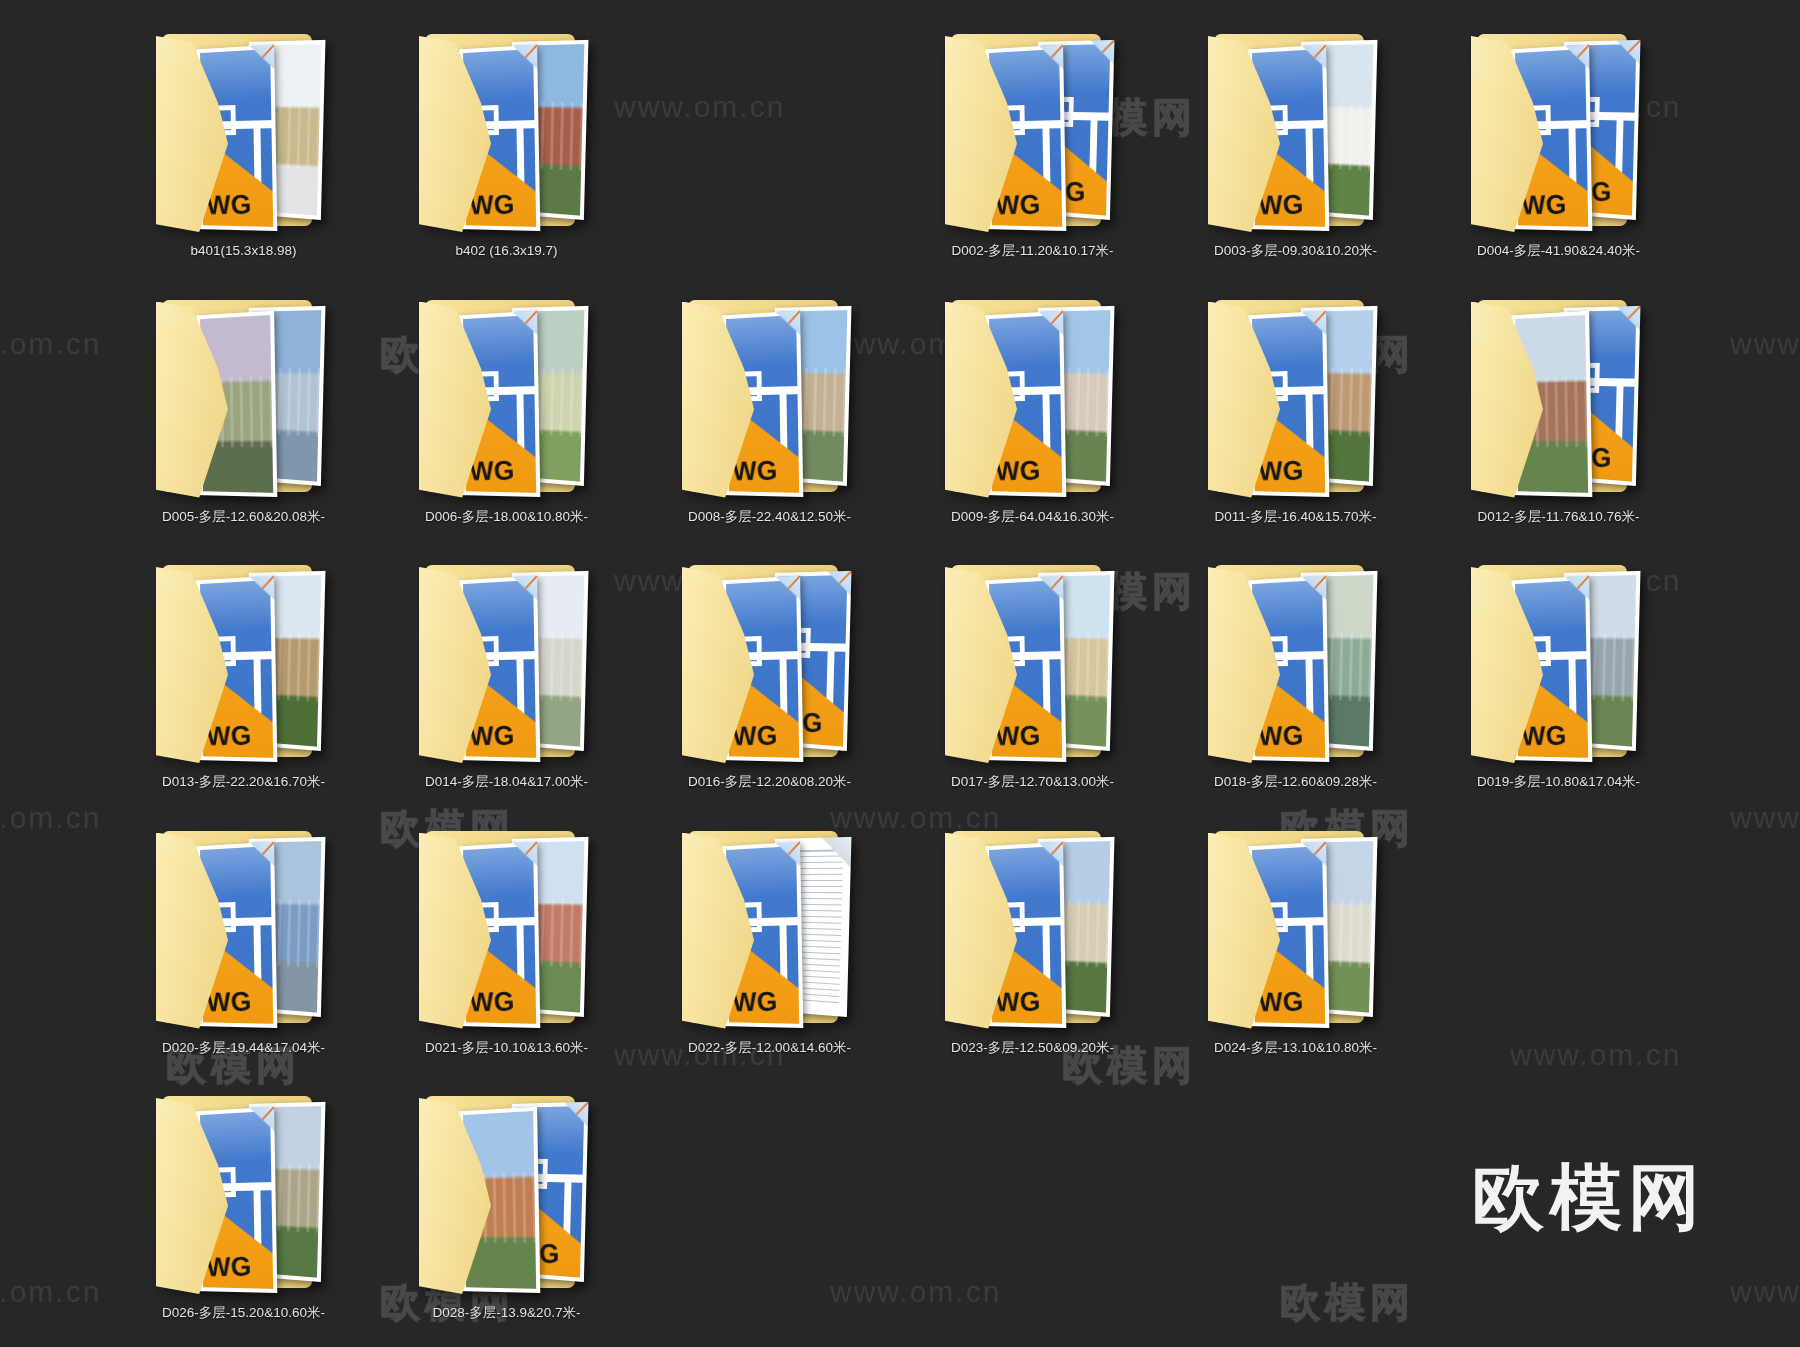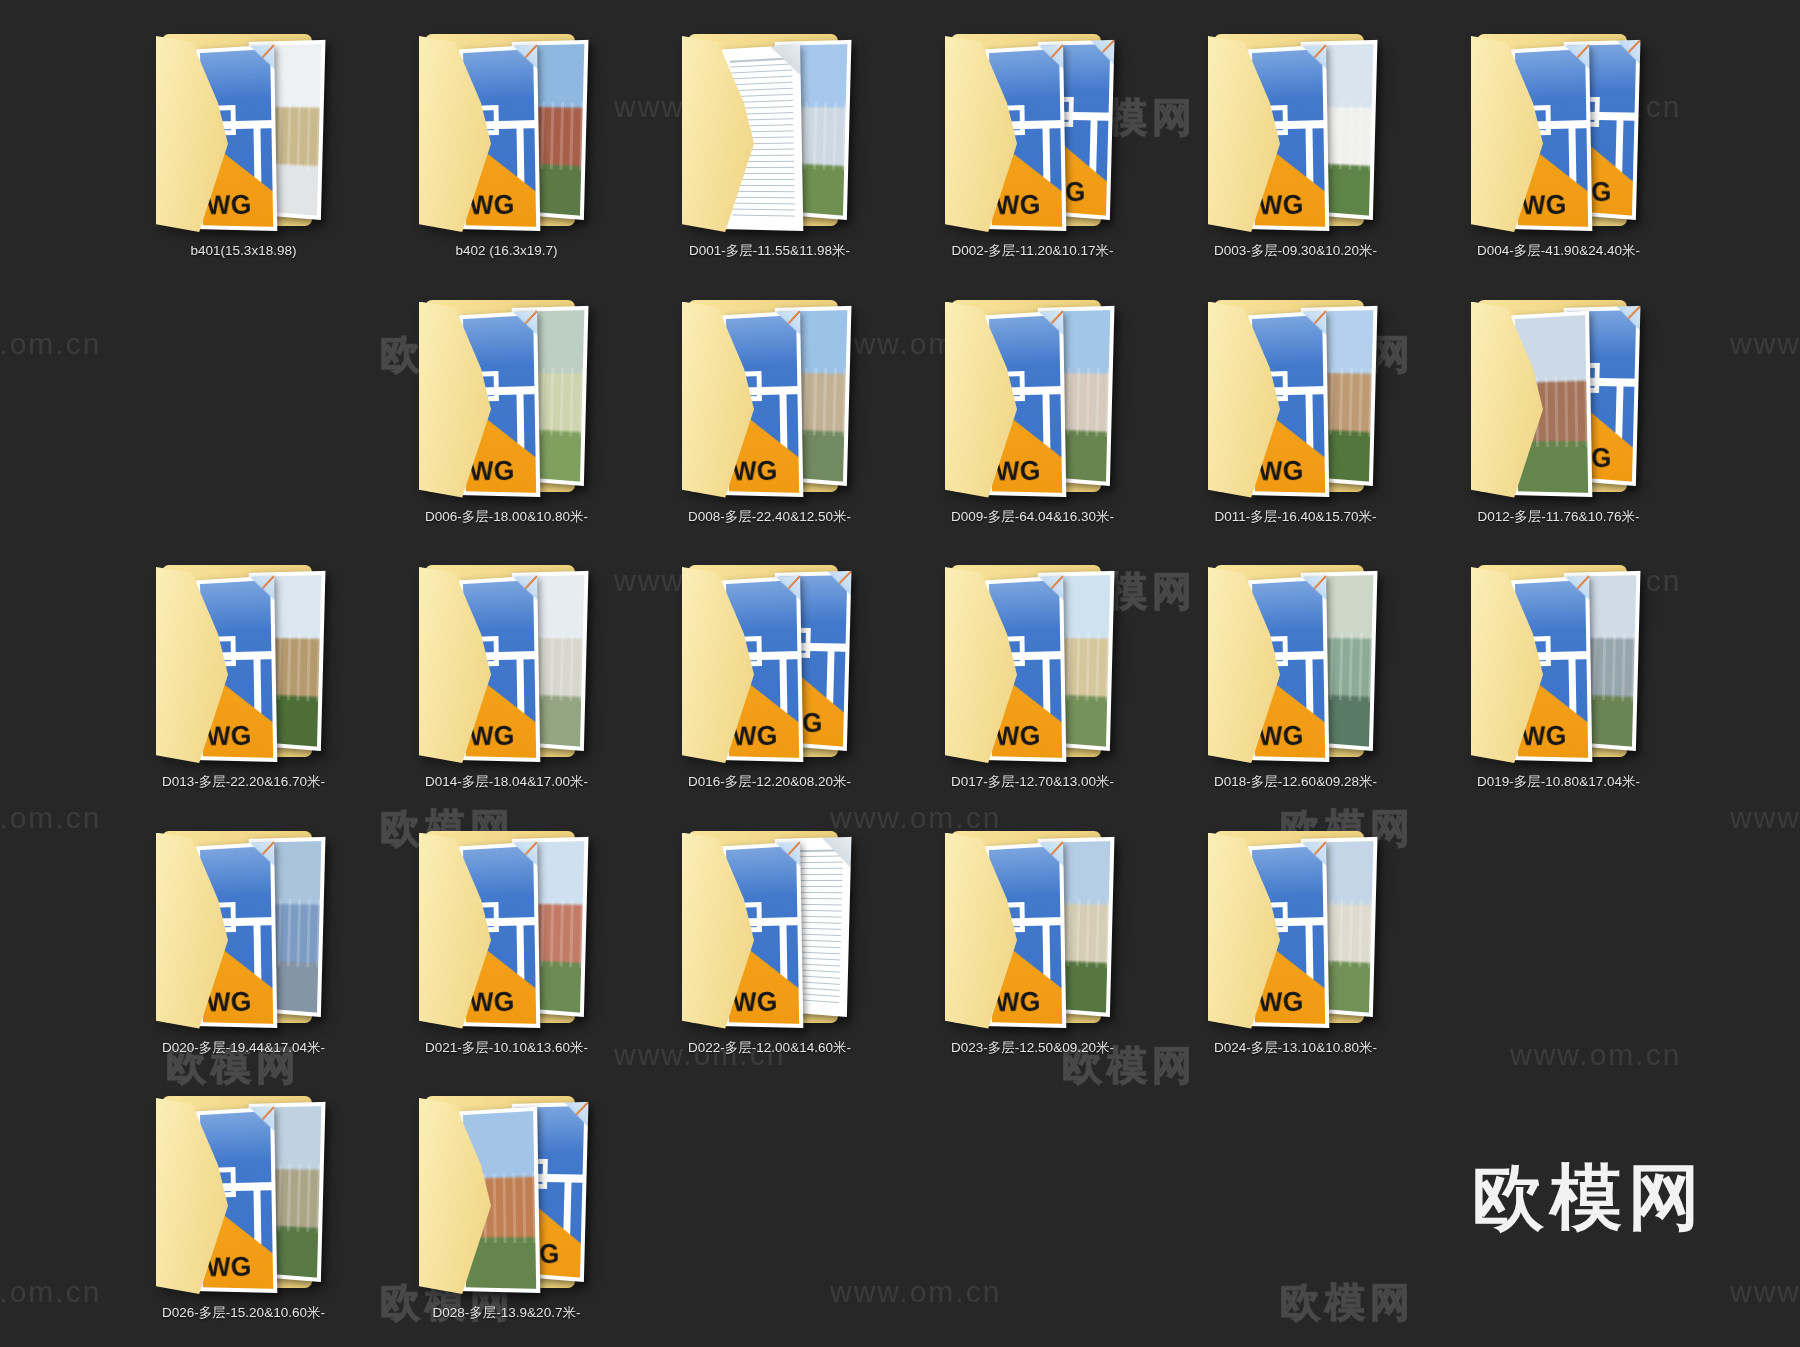--- a/index.html
+++ b/index.html
@@ -171,521 +171,520 @@
           </div>
           <span class="fold"></span>
         </div>
 
       </div>
       <div class="f-flap"></div>
     </div>
     <div class="f-label">b402 (16.3x19.7)</div>
   </div>
 
-  <div class="cell" style="left: 638px; top: 28px;">
-    <div class="f-icon">
-      <div class="f-back"></div>
-      <div class="card card-back photo" style="--sky: #a6c8ec; --mid: #cdd8e2; --base: #6f9050;">
-
-        <div class="variant v-photo">
-              <div class="photo-img"></div>
-            </div>
-
-      </div>
-      <div class="card card-front doc">
+
+  <div class="cell" style="left: 901px; top: 28px;">
+    <div class="f-icon">
+      <div class="f-back"></div>
+      <div class="card card-back dwg">
+        <div class="variant v-dwg">
+          <div class="dwg-blue">
+                <span class="dwg-bar-h"></span>
+                <span class="dwg-sq"></span>
+                <span class="dwg-bar-v"></span>
+            <div class="dwg-orange"></div>
+            <span class="dwg-text">WG</span>
+          </div>
+          <span class="fold"></span>
+        </div>
+
+      </div>
+      <div class="card card-front dwg">
+        <div class="variant v-dwg">
+          <div class="dwg-blue">
+                <span class="dwg-bar-h"></span>
+                <span class="dwg-sq"></span>
+                <span class="dwg-bar-v"></span>
+            <div class="dwg-orange"></div>
+            <span class="dwg-text">WG</span>
+          </div>
+          <span class="fold"></span>
+        </div>
+
+      </div>
+      <div class="f-flap"></div>
+    </div>
+    <div class="f-label">D002-多层-11.20&amp;10.17米-</div>
+  </div>
+
+  <div class="cell" style="left: 1164px; top: 28px;">
+    <div class="f-icon">
+      <div class="f-back"></div>
+      <div class="card card-back photo" style="--sky: #d8e4ee; --mid: #f0f0ec; --base: #5f8447;">
+
+        <div class="variant v-photo">
+              <div class="photo-img"></div>
+            </div>
+
+      </div>
+      <div class="card card-front dwg">
+        <div class="variant v-dwg">
+          <div class="dwg-blue">
+                <span class="dwg-bar-h"></span>
+                <span class="dwg-sq"></span>
+                <span class="dwg-bar-v"></span>
+            <div class="dwg-orange"></div>
+            <span class="dwg-text">WG</span>
+          </div>
+          <span class="fold"></span>
+        </div>
+
+      </div>
+      <div class="f-flap"></div>
+    </div>
+    <div class="f-label">D003-多层-09.30&amp;10.20米-</div>
+  </div>
+
+  <div class="cell" style="left: 1427px; top: 28px;">
+    <div class="f-icon">
+      <div class="f-back"></div>
+      <div class="card card-back dwg">
+        <div class="variant v-dwg">
+          <div class="dwg-blue">
+                <span class="dwg-bar-h"></span>
+                <span class="dwg-sq"></span>
+                <span class="dwg-bar-v"></span>
+            <div class="dwg-orange"></div>
+            <span class="dwg-text">WG</span>
+          </div>
+          <span class="fold"></span>
+        </div>
+
+      </div>
+      <div class="card card-front dwg">
+        <div class="variant v-dwg">
+          <div class="dwg-blue">
+                <span class="dwg-bar-h"></span>
+                <span class="dwg-sq"></span>
+                <span class="dwg-bar-v"></span>
+            <div class="dwg-orange"></div>
+            <span class="dwg-text">WG</span>
+          </div>
+          <span class="fold"></span>
+        </div>
+
+      </div>
+      <div class="f-flap"></div>
+    </div>
+    <div class="f-label">D004-多层-41.90&amp;24.40米-</div>
+  </div>
+
+  <div class="cell" style="left: 112px; top: 293.5px;">
+    <div class="f-icon">
+      <div class="f-back"></div>
+      <div class="card card-back photo" style="--sky: #8fb2d8; --mid: #b0c2d4; --base: #7f97ad;">
+
+        <div class="variant v-photo">
+              <div class="photo-img"></div>
+            </div>
+
+      </div>
+      <div class="card card-front photo" style="--sky: #c2bacf; --mid: #9aa47e; --base: #5c6e4c;">
+
+        <div class="variant v-photo">
+              <div class="photo-img"></div>
+            </div>
+
+      </div>
+      <div class="f-flap"></div>
+    </div>
+    <div class="f-label">D005-多层-12.60&amp;20.08米-</div>
+  </div>
+
+  <div class="cell" style="left: 375px; top: 293.5px;">
+    <div class="f-icon">
+      <div class="f-back"></div>
+      <div class="card card-back photo" style="--sky: #bccfc2; --mid: #cdd4ae; --base: #7fa05e;">
+
+        <div class="variant v-photo">
+              <div class="photo-img"></div>
+            </div>
+
+      </div>
+      <div class="card card-front dwg">
+        <div class="variant v-dwg">
+          <div class="dwg-blue">
+                <span class="dwg-bar-h"></span>
+                <span class="dwg-sq"></span>
+                <span class="dwg-bar-v"></span>
+            <div class="dwg-orange"></div>
+            <span class="dwg-text">WG</span>
+          </div>
+          <span class="fold"></span>
+        </div>
+
+      </div>
+      <div class="f-flap"></div>
+    </div>
+    <div class="f-label">D006-多层-18.00&amp;10.80米-</div>
+  </div>
+
+  <div class="cell" style="left: 638px; top: 293.5px;">
+    <div class="f-icon">
+      <div class="f-back"></div>
+      <div class="card card-back photo" style="--sky: #9cc2e8; --mid: #c2b194; --base: #728a60;">
+
+        <div class="variant v-photo">
+              <div class="photo-img"></div>
+            </div>
+
+      </div>
+      <div class="card card-front dwg">
+        <div class="variant v-dwg">
+          <div class="dwg-blue">
+                <span class="dwg-bar-h"></span>
+                <span class="dwg-sq"></span>
+                <span class="dwg-bar-v"></span>
+            <div class="dwg-orange"></div>
+            <span class="dwg-text">WG</span>
+          </div>
+          <span class="fold"></span>
+        </div>
+
+      </div>
+      <div class="f-flap"></div>
+    </div>
+    <div class="f-label">D008-多层-22.40&amp;12.50米-</div>
+  </div>
+
+  <div class="cell" style="left: 901px; top: 293.5px;">
+    <div class="f-icon">
+      <div class="f-back"></div>
+      <div class="card card-back photo" style="--sky: #a2c6e8; --mid: #d5cabc; --base: #68854f;">
+
+        <div class="variant v-photo">
+              <div class="photo-img"></div>
+            </div>
+
+      </div>
+      <div class="card card-front dwg">
+        <div class="variant v-dwg">
+          <div class="dwg-blue">
+                <span class="dwg-bar-h"></span>
+                <span class="dwg-sq"></span>
+                <span class="dwg-bar-v"></span>
+            <div class="dwg-orange"></div>
+            <span class="dwg-text">WG</span>
+          </div>
+          <span class="fold"></span>
+        </div>
+
+      </div>
+      <div class="f-flap"></div>
+    </div>
+    <div class="f-label">D009-多层-64.04&amp;16.30米-</div>
+  </div>
+
+  <div class="cell" style="left: 1164px; top: 293.5px;">
+    <div class="f-icon">
+      <div class="f-back"></div>
+      <div class="card card-back photo" style="--sky: #b4d0ec; --mid: #bd9a74; --base: #53763c;">
+
+        <div class="variant v-photo">
+              <div class="photo-img"></div>
+            </div>
+
+      </div>
+      <div class="card card-front dwg">
+        <div class="variant v-dwg">
+          <div class="dwg-blue">
+                <span class="dwg-bar-h"></span>
+                <span class="dwg-sq"></span>
+                <span class="dwg-bar-v"></span>
+            <div class="dwg-orange"></div>
+            <span class="dwg-text">WG</span>
+          </div>
+          <span class="fold"></span>
+        </div>
+
+      </div>
+      <div class="f-flap"></div>
+    </div>
+    <div class="f-label">D011-多层-16.40&amp;15.70米-</div>
+  </div>
+
+  <div class="cell" style="left: 1427px; top: 293.5px;">
+    <div class="f-icon">
+      <div class="f-back"></div>
+      <div class="card card-back dwg">
+        <div class="variant v-dwg">
+          <div class="dwg-blue">
+                <span class="dwg-bar-h"></span>
+                <span class="dwg-sq"></span>
+                <span class="dwg-bar-v"></span>
+            <div class="dwg-orange"></div>
+            <span class="dwg-text">WG</span>
+          </div>
+          <span class="fold"></span>
+        </div>
+
+      </div>
+      <div class="card card-front photo" style="--sky: #ccd9e6; --mid: #a4735a; --base: #64854c;">
+
+        <div class="variant v-photo">
+              <div class="photo-img"></div>
+            </div>
+
+      </div>
+      <div class="f-flap"></div>
+    </div>
+    <div class="f-label">D012-多层-11.76&amp;10.76米-</div>
+  </div>
+
+  <div class="cell" style="left: 112px; top: 559px;">
+    <div class="f-icon">
+      <div class="f-back"></div>
+      <div class="card card-back photo" style="--sky: #dbe7f0; --mid: #b59a6e; --base: #4d6e36;">
+
+        <div class="variant v-photo">
+              <div class="photo-img"></div>
+            </div>
+
+      </div>
+      <div class="card card-front dwg">
+        <div class="variant v-dwg">
+          <div class="dwg-blue">
+                <span class="dwg-bar-h"></span>
+                <span class="dwg-sq"></span>
+                <span class="dwg-bar-v"></span>
+            <div class="dwg-orange"></div>
+            <span class="dwg-text">WG</span>
+          </div>
+          <span class="fold"></span>
+        </div>
+
+      </div>
+      <div class="f-flap"></div>
+    </div>
+    <div class="f-label">D013-多层-22.20&amp;16.70米-</div>
+  </div>
+
+  <div class="cell" style="left: 375px; top: 559px;">
+    <div class="f-icon">
+      <div class="f-back"></div>
+      <div class="card card-back photo" style="--sky: #e6ecf2; --mid: #d6d6cc; --base: #93a582;">
+
+        <div class="variant v-photo">
+              <div class="photo-img"></div>
+            </div>
+
+      </div>
+      <div class="card card-front dwg">
+        <div class="variant v-dwg">
+          <div class="dwg-blue">
+                <span class="dwg-bar-h"></span>
+                <span class="dwg-sq"></span>
+                <span class="dwg-bar-v"></span>
+            <div class="dwg-orange"></div>
+            <span class="dwg-text">WG</span>
+          </div>
+          <span class="fold"></span>
+        </div>
+
+      </div>
+      <div class="f-flap"></div>
+    </div>
+    <div class="f-label">D014-多层-18.04&amp;17.00米-</div>
+  </div>
+
+  <div class="cell" style="left: 638px; top: 559px;">
+    <div class="f-icon">
+      <div class="f-back"></div>
+      <div class="card card-back dwg">
+        <div class="variant v-dwg">
+          <div class="dwg-blue">
+                <span class="dwg-bar-h"></span>
+                <span class="dwg-sq"></span>
+                <span class="dwg-bar-v"></span>
+            <div class="dwg-orange"></div>
+            <span class="dwg-text">WG</span>
+          </div>
+          <span class="fold"></span>
+        </div>
+
+      </div>
+      <div class="card card-front dwg">
+        <div class="variant v-dwg">
+          <div class="dwg-blue">
+                <span class="dwg-bar-h"></span>
+                <span class="dwg-sq"></span>
+                <span class="dwg-bar-v"></span>
+            <div class="dwg-orange"></div>
+            <span class="dwg-text">WG</span>
+          </div>
+          <span class="fold"></span>
+        </div>
+
+      </div>
+      <div class="f-flap"></div>
+    </div>
+    <div class="f-label">D016-多层-12.20&amp;08.20米-</div>
+  </div>
+
+  <div class="cell" style="left: 901px; top: 559px;">
+    <div class="f-icon">
+      <div class="f-back"></div>
+      <div class="card card-back photo" style="--sky: #cfe2f0; --mid: #d5c69c; --base: #76915a;">
+
+        <div class="variant v-photo">
+              <div class="photo-img"></div>
+            </div>
+
+      </div>
+      <div class="card card-front dwg">
+        <div class="variant v-dwg">
+          <div class="dwg-blue">
+                <span class="dwg-bar-h"></span>
+                <span class="dwg-sq"></span>
+                <span class="dwg-bar-v"></span>
+            <div class="dwg-orange"></div>
+            <span class="dwg-text">WG</span>
+          </div>
+          <span class="fold"></span>
+        </div>
+
+      </div>
+      <div class="f-flap"></div>
+    </div>
+    <div class="f-label">D017-多层-12.70&amp;13.00米-</div>
+  </div>
+
+  <div class="cell" style="left: 1164px; top: 559px;">
+    <div class="f-icon">
+      <div class="f-back"></div>
+      <div class="card card-back photo" style="--sky: #ccd7c8; --mid: #8cab96; --base: #5a7a66;">
+
+        <div class="variant v-photo">
+              <div class="photo-img"></div>
+            </div>
+
+      </div>
+      <div class="card card-front dwg">
+        <div class="variant v-dwg">
+          <div class="dwg-blue">
+                <span class="dwg-bar-h"></span>
+                <span class="dwg-sq"></span>
+                <span class="dwg-bar-v"></span>
+            <div class="dwg-orange"></div>
+            <span class="dwg-text">WG</span>
+          </div>
+          <span class="fold"></span>
+        </div>
+
+      </div>
+      <div class="f-flap"></div>
+    </div>
+    <div class="f-label">D018-多层-12.60&amp;09.28米-</div>
+  </div>
+
+  <div class="cell" style="left: 1427px; top: 559px;">
+    <div class="f-icon">
+      <div class="f-back"></div>
+      <div class="card card-back photo" style="--sky: #cfdbe6; --mid: #97a5ad; --base: #6b8454;">
+
+        <div class="variant v-photo">
+              <div class="photo-img"></div>
+            </div>
+
+      </div>
+      <div class="card card-front dwg">
+        <div class="variant v-dwg">
+          <div class="dwg-blue">
+                <span class="dwg-bar-h"></span>
+                <span class="dwg-sq"></span>
+                <span class="dwg-bar-v"></span>
+            <div class="dwg-orange"></div>
+            <span class="dwg-text">WG</span>
+          </div>
+          <span class="fold"></span>
+        </div>
+
+      </div>
+      <div class="f-flap"></div>
+    </div>
+    <div class="f-label">D019-多层-10.80&amp;17.04米-</div>
+  </div>
+
+  <div class="cell" style="left: 112px; top: 824.5px;">
+    <div class="f-icon">
+      <div class="f-back"></div>
+      <div class="card card-back photo" style="--sky: #aac4de; --mid: #7c9cc4; --base: #8495a6;">
+
+        <div class="variant v-photo">
+              <div class="photo-img"></div>
+            </div>
+
+      </div>
+      <div class="card card-front dwg">
+        <div class="variant v-dwg">
+          <div class="dwg-blue">
+                <span class="dwg-bar-h"></span>
+                <span class="dwg-sq"></span>
+                <span class="dwg-bar-v"></span>
+            <div class="dwg-orange"></div>
+            <span class="dwg-text">WG</span>
+          </div>
+          <span class="fold"></span>
+        </div>
+
+      </div>
+      <div class="f-flap"></div>
+    </div>
+    <div class="f-label">D020-多层-19.44&amp;17.04米-</div>
+  </div>
+
+  <div class="cell" style="left: 375px; top: 824.5px;">
+    <div class="f-icon">
+      <div class="f-back"></div>
+      <div class="card card-back photo" style="--sky: #cfe0f0; --mid: #c27b66; --base: #6b8b53;">
+
+        <div class="variant v-photo">
+              <div class="photo-img"></div>
+            </div>
+
+      </div>
+      <div class="card card-front dwg">
+        <div class="variant v-dwg">
+          <div class="dwg-blue">
+                <span class="dwg-bar-h"></span>
+                <span class="dwg-sq"></span>
+                <span class="dwg-bar-v"></span>
+            <div class="dwg-orange"></div>
+            <span class="dwg-text">WG</span>
+          </div>
+          <span class="fold"></span>
+        </div>
+
+      </div>
+      <div class="f-flap"></div>
+    </div>
+    <div class="f-label">D021-多层-10.10&amp;13.60米-</div>
+  </div>
+
+  <div class="cell" style="left: 638px; top: 824.5px;">
+    <div class="f-icon">
+      <div class="f-back"></div>
+      <div class="card card-back doc">
 
         <div class="variant v-doc">
               <div class="doc-lines"></div>
               <span class="fold"></span>
             </div>
 
       </div>
-      <div class="f-flap"></div>
-    </div>
-    <div class="f-label">D001-多层-11.55&amp;11.98米-</div>
-  </div>
-
-  <div class="cell" style="left: 901px; top: 28px;">
-    <div class="f-icon">
-      <div class="f-back"></div>
-      <div class="card card-back dwg">
-        <div class="variant v-dwg">
-          <div class="dwg-blue">
-                <span class="dwg-bar-h"></span>
-                <span class="dwg-sq"></span>
-                <span class="dwg-bar-v"></span>
-            <div class="dwg-orange"></div>
-            <span class="dwg-text">WG</span>
-          </div>
-          <span class="fold"></span>
-        </div>
-
-      </div>
-      <div class="card card-front dwg">
-        <div class="variant v-dwg">
-          <div class="dwg-blue">
-                <span class="dwg-bar-h"></span>
-                <span class="dwg-sq"></span>
-                <span class="dwg-bar-v"></span>
-            <div class="dwg-orange"></div>
-            <span class="dwg-text">WG</span>
-          </div>
-          <span class="fold"></span>
-        </div>
-
-      </div>
-      <div class="f-flap"></div>
-    </div>
-    <div class="f-label">D002-多层-11.20&amp;10.17米-</div>
-  </div>
-
-  <div class="cell" style="left: 1164px; top: 28px;">
-    <div class="f-icon">
-      <div class="f-back"></div>
-      <div class="card card-back photo" style="--sky: #d8e4ee; --mid: #f0f0ec; --base: #5f8447;">
-
-        <div class="variant v-photo">
-              <div class="photo-img"></div>
-            </div>
-
-      </div>
-      <div class="card card-front dwg">
-        <div class="variant v-dwg">
-          <div class="dwg-blue">
-                <span class="dwg-bar-h"></span>
-                <span class="dwg-sq"></span>
-                <span class="dwg-bar-v"></span>
-            <div class="dwg-orange"></div>
-            <span class="dwg-text">WG</span>
-          </div>
-          <span class="fold"></span>
-        </div>
-
-      </div>
-      <div class="f-flap"></div>
-    </div>
-    <div class="f-label">D003-多层-09.30&amp;10.20米-</div>
-  </div>
-
-  <div class="cell" style="left: 1427px; top: 28px;">
-    <div class="f-icon">
-      <div class="f-back"></div>
-      <div class="card card-back dwg">
-        <div class="variant v-dwg">
-          <div class="dwg-blue">
-                <span class="dwg-bar-h"></span>
-                <span class="dwg-sq"></span>
-                <span class="dwg-bar-v"></span>
-            <div class="dwg-orange"></div>
-            <span class="dwg-text">WG</span>
-          </div>
-          <span class="fold"></span>
-        </div>
-
-      </div>
-      <div class="card card-front dwg">
-        <div class="variant v-dwg">
-          <div class="dwg-blue">
-                <span class="dwg-bar-h"></span>
-                <span class="dwg-sq"></span>
-                <span class="dwg-bar-v"></span>
-            <div class="dwg-orange"></div>
-            <span class="dwg-text">WG</span>
-          </div>
-          <span class="fold"></span>
-        </div>
-
-      </div>
-      <div class="f-flap"></div>
-    </div>
-    <div class="f-label">D004-多层-41.90&amp;24.40米-</div>
-  </div>
-
-
-  <div class="cell" style="left: 375px; top: 293.5px;">
-    <div class="f-icon">
-      <div class="f-back"></div>
-      <div class="card card-back photo" style="--sky: #bccfc2; --mid: #cdd4ae; --base: #7fa05e;">
-
-        <div class="variant v-photo">
-              <div class="photo-img"></div>
-            </div>
-
-      </div>
-      <div class="card card-front dwg">
-        <div class="variant v-dwg">
-          <div class="dwg-blue">
-                <span class="dwg-bar-h"></span>
-                <span class="dwg-sq"></span>
-                <span class="dwg-bar-v"></span>
-            <div class="dwg-orange"></div>
-            <span class="dwg-text">WG</span>
-          </div>
-          <span class="fold"></span>
-        </div>
-
-      </div>
-      <div class="f-flap"></div>
-    </div>
-    <div class="f-label">D006-多层-18.00&amp;10.80米-</div>
-  </div>
-
-  <div class="cell" style="left: 638px; top: 293.5px;">
-    <div class="f-icon">
-      <div class="f-back"></div>
-      <div class="card card-back photo" style="--sky: #9cc2e8; --mid: #c2b194; --base: #728a60;">
-
-        <div class="variant v-photo">
-              <div class="photo-img"></div>
-            </div>
-
-      </div>
-      <div class="card card-front dwg">
-        <div class="variant v-dwg">
-          <div class="dwg-blue">
-                <span class="dwg-bar-h"></span>
-                <span class="dwg-sq"></span>
-                <span class="dwg-bar-v"></span>
-            <div class="dwg-orange"></div>
-            <span class="dwg-text">WG</span>
-          </div>
-          <span class="fold"></span>
-        </div>
-
-      </div>
-      <div class="f-flap"></div>
-    </div>
-    <div class="f-label">D008-多层-22.40&amp;12.50米-</div>
-  </div>
-
-  <div class="cell" style="left: 901px; top: 293.5px;">
-    <div class="f-icon">
-      <div class="f-back"></div>
-      <div class="card card-back photo" style="--sky: #a2c6e8; --mid: #d5cabc; --base: #68854f;">
-
-        <div class="variant v-photo">
-              <div class="photo-img"></div>
-            </div>
-
-      </div>
-      <div class="card card-front dwg">
-        <div class="variant v-dwg">
-          <div class="dwg-blue">
-                <span class="dwg-bar-h"></span>
-                <span class="dwg-sq"></span>
-                <span class="dwg-bar-v"></span>
-            <div class="dwg-orange"></div>
-            <span class="dwg-text">WG</span>
-          </div>
-          <span class="fold"></span>
-        </div>
-
-      </div>
-      <div class="f-flap"></div>
-    </div>
-    <div class="f-label">D009-多层-64.04&amp;16.30米-</div>
-  </div>
-
-  <div class="cell" style="left: 1164px; top: 293.5px;">
-    <div class="f-icon">
-      <div class="f-back"></div>
-      <div class="card card-back photo" style="--sky: #b4d0ec; --mid: #bd9a74; --base: #53763c;">
-
-        <div class="variant v-photo">
-              <div class="photo-img"></div>
-            </div>
-
-      </div>
-      <div class="card card-front dwg">
-        <div class="variant v-dwg">
-          <div class="dwg-blue">
-                <span class="dwg-bar-h"></span>
-                <span class="dwg-sq"></span>
-                <span class="dwg-bar-v"></span>
-            <div class="dwg-orange"></div>
-            <span class="dwg-text">WG</span>
-          </div>
-          <span class="fold"></span>
-        </div>
-
-      </div>
-      <div class="f-flap"></div>
-    </div>
-    <div class="f-label">D011-多层-16.40&amp;15.70米-</div>
-  </div>
-
-  <div class="cell" style="left: 1427px; top: 293.5px;">
-    <div class="f-icon">
-      <div class="f-back"></div>
-      <div class="card card-back dwg">
-        <div class="variant v-dwg">
-          <div class="dwg-blue">
-                <span class="dwg-bar-h"></span>
-                <span class="dwg-sq"></span>
-                <span class="dwg-bar-v"></span>
-            <div class="dwg-orange"></div>
-            <span class="dwg-text">WG</span>
-          </div>
-          <span class="fold"></span>
-        </div>
-
-      </div>
-      <div class="card card-front photo" style="--sky: #ccd9e6; --mid: #a4735a; --base: #64854c;">
-
-        <div class="variant v-photo">
-              <div class="photo-img"></div>
-            </div>
-
-      </div>
-      <div class="f-flap"></div>
-    </div>
-    <div class="f-label">D012-多层-11.76&amp;10.76米-</div>
-  </div>
-
-  <div class="cell" style="left: 112px; top: 559px;">
-    <div class="f-icon">
-      <div class="f-back"></div>
-      <div class="card card-back photo" style="--sky: #dbe7f0; --mid: #b59a6e; --base: #4d6e36;">
-
-        <div class="variant v-photo">
-              <div class="photo-img"></div>
-            </div>
-
-      </div>
-      <div class="card card-front dwg">
-        <div class="variant v-dwg">
-          <div class="dwg-blue">
-                <span class="dwg-bar-h"></span>
-                <span class="dwg-sq"></span>
-                <span class="dwg-bar-v"></span>
-            <div class="dwg-orange"></div>
-            <span class="dwg-text">WG</span>
-          </div>
-          <span class="fold"></span>
-        </div>
-
-      </div>
-      <div class="f-flap"></div>
-    </div>
-    <div class="f-label">D013-多层-22.20&amp;16.70米-</div>
-  </div>
-
-  <div class="cell" style="left: 375px; top: 559px;">
-    <div class="f-icon">
-      <div class="f-back"></div>
-      <div class="card card-back photo" style="--sky: #e6ecf2; --mid: #d6d6cc; --base: #93a582;">
-
-        <div class="variant v-photo">
-              <div class="photo-img"></div>
-            </div>
-
-      </div>
-      <div class="card card-front dwg">
-        <div class="variant v-dwg">
-          <div class="dwg-blue">
-                <span class="dwg-bar-h"></span>
-                <span class="dwg-sq"></span>
-                <span class="dwg-bar-v"></span>
-            <div class="dwg-orange"></div>
-            <span class="dwg-text">WG</span>
-          </div>
-          <span class="fold"></span>
-        </div>
-
-      </div>
-      <div class="f-flap"></div>
-    </div>
-    <div class="f-label">D014-多层-18.04&amp;17.00米-</div>
-  </div>
-
-  <div class="cell" style="left: 638px; top: 559px;">
-    <div class="f-icon">
-      <div class="f-back"></div>
-      <div class="card card-back dwg">
-        <div class="variant v-dwg">
-          <div class="dwg-blue">
-                <span class="dwg-bar-h"></span>
-                <span class="dwg-sq"></span>
-                <span class="dwg-bar-v"></span>
-            <div class="dwg-orange"></div>
-            <span class="dwg-text">WG</span>
-          </div>
-          <span class="fold"></span>
-        </div>
-
-      </div>
-      <div class="card card-front dwg">
-        <div class="variant v-dwg">
-          <div class="dwg-blue">
-                <span class="dwg-bar-h"></span>
-                <span class="dwg-sq"></span>
-                <span class="dwg-bar-v"></span>
-            <div class="dwg-orange"></div>
-            <span class="dwg-text">WG</span>
-          </div>
-          <span class="fold"></span>
-        </div>
-
-      </div>
-      <div class="f-flap"></div>
-    </div>
-    <div class="f-label">D016-多层-12.20&amp;08.20米-</div>
-  </div>
-
-  <div class="cell" style="left: 901px; top: 559px;">
-    <div class="f-icon">
-      <div class="f-back"></div>
-      <div class="card card-back photo" style="--sky: #cfe2f0; --mid: #d5c69c; --base: #76915a;">
-
-        <div class="variant v-photo">
-              <div class="photo-img"></div>
-            </div>
-
-      </div>
-      <div class="card card-front dwg">
-        <div class="variant v-dwg">
-          <div class="dwg-blue">
-                <span class="dwg-bar-h"></span>
-                <span class="dwg-sq"></span>
-                <span class="dwg-bar-v"></span>
-            <div class="dwg-orange"></div>
-            <span class="dwg-text">WG</span>
-          </div>
-          <span class="fold"></span>
-        </div>
-
-      </div>
-      <div class="f-flap"></div>
-    </div>
-    <div class="f-label">D017-多层-12.70&amp;13.00米-</div>
-  </div>
-
-  <div class="cell" style="left: 1164px; top: 559px;">
-    <div class="f-icon">
-      <div class="f-back"></div>
-      <div class="card card-back photo" style="--sky: #ccd7c8; --mid: #8cab96; --base: #5a7a66;">
-
-        <div class="variant v-photo">
-              <div class="photo-img"></div>
-            </div>
-
-      </div>
-      <div class="card card-front dwg">
-        <div class="variant v-dwg">
-          <div class="dwg-blue">
-                <span class="dwg-bar-h"></span>
-                <span class="dwg-sq"></span>
-                <span class="dwg-bar-v"></span>
-            <div class="dwg-orange"></div>
-            <span class="dwg-text">WG</span>
-          </div>
-          <span class="fold"></span>
-        </div>
-
-      </div>
-      <div class="f-flap"></div>
-    </div>
-    <div class="f-label">D018-多层-12.60&amp;09.28米-</div>
-  </div>
-
-  <div class="cell" style="left: 1427px; top: 559px;">
-    <div class="f-icon">
-      <div class="f-back"></div>
-      <div class="card card-back photo" style="--sky: #cfdbe6; --mid: #97a5ad; --base: #6b8454;">
-
-        <div class="variant v-photo">
-              <div class="photo-img"></div>
-            </div>
-
-      </div>
-      <div class="card card-front dwg">
-        <div class="variant v-dwg">
-          <div class="dwg-blue">
-                <span class="dwg-bar-h"></span>
-                <span class="dwg-sq"></span>
-                <span class="dwg-bar-v"></span>
-            <div class="dwg-orange"></div>
-            <span class="dwg-text">WG</span>
-          </div>
-          <span class="fold"></span>
-        </div>
-
-      </div>
-      <div class="f-flap"></div>
-    </div>
-    <div class="f-label">D019-多层-10.80&amp;17.04米-</div>
-  </div>
-
-  <div class="cell" style="left: 112px; top: 824.5px;">
-    <div class="f-icon">
-      <div class="f-back"></div>
-      <div class="card card-back photo" style="--sky: #aac4de; --mid: #7c9cc4; --base: #8495a6;">
-
-        <div class="variant v-photo">
-              <div class="photo-img"></div>
-            </div>
-
-      </div>
-      <div class="card card-front dwg">
-        <div class="variant v-dwg">
-          <div class="dwg-blue">
-                <span class="dwg-bar-h"></span>
-                <span class="dwg-sq"></span>
-                <span class="dwg-bar-v"></span>
-            <div class="dwg-orange"></div>
-            <span class="dwg-text">WG</span>
-          </div>
-          <span class="fold"></span>
-        </div>
-
-      </div>
-      <div class="f-flap"></div>
-    </div>
-    <div class="f-label">D020-多层-19.44&amp;17.04米-</div>
-  </div>
-
-  <div class="cell" style="left: 375px; top: 824.5px;">
-    <div class="f-icon">
-      <div class="f-back"></div>
-      <div class="card card-back photo" style="--sky: #cfe0f0; --mid: #c27b66; --base: #6b8b53;">
-
-        <div class="variant v-photo">
-              <div class="photo-img"></div>
-            </div>
-
-      </div>
-      <div class="card card-front dwg">
-        <div class="variant v-dwg">
-          <div class="dwg-blue">
-                <span class="dwg-bar-h"></span>
-                <span class="dwg-sq"></span>
-                <span class="dwg-bar-v"></span>
-            <div class="dwg-orange"></div>
-            <span class="dwg-text">WG</span>
-          </div>
-          <span class="fold"></span>
-        </div>
-
-      </div>
-      <div class="f-flap"></div>
-    </div>
-    <div class="f-label">D021-多层-10.10&amp;13.60米-</div>
-  </div>
-
-  <div class="cell" style="left: 638px; top: 824.5px;">
-    <div class="f-icon">
-      <div class="f-back"></div>
-      <div class="card card-back doc">
-
-        <div class="variant v-doc">
-              <div class="doc-lines"></div>
-              <span class="fold"></span>
-            </div>
-
-      </div>
       <div class="card card-front dwg">
         <div class="variant v-dwg">
           <div class="dwg-blue">
                 <span class="dwg-bar-h"></span>
                 <span class="dwg-sq"></span>
                 <span class="dwg-bar-v"></span>
             <div class="dwg-orange"></div>
             <span class="dwg-text">WG</span>
           </div>
           <span class="fold"></span>

